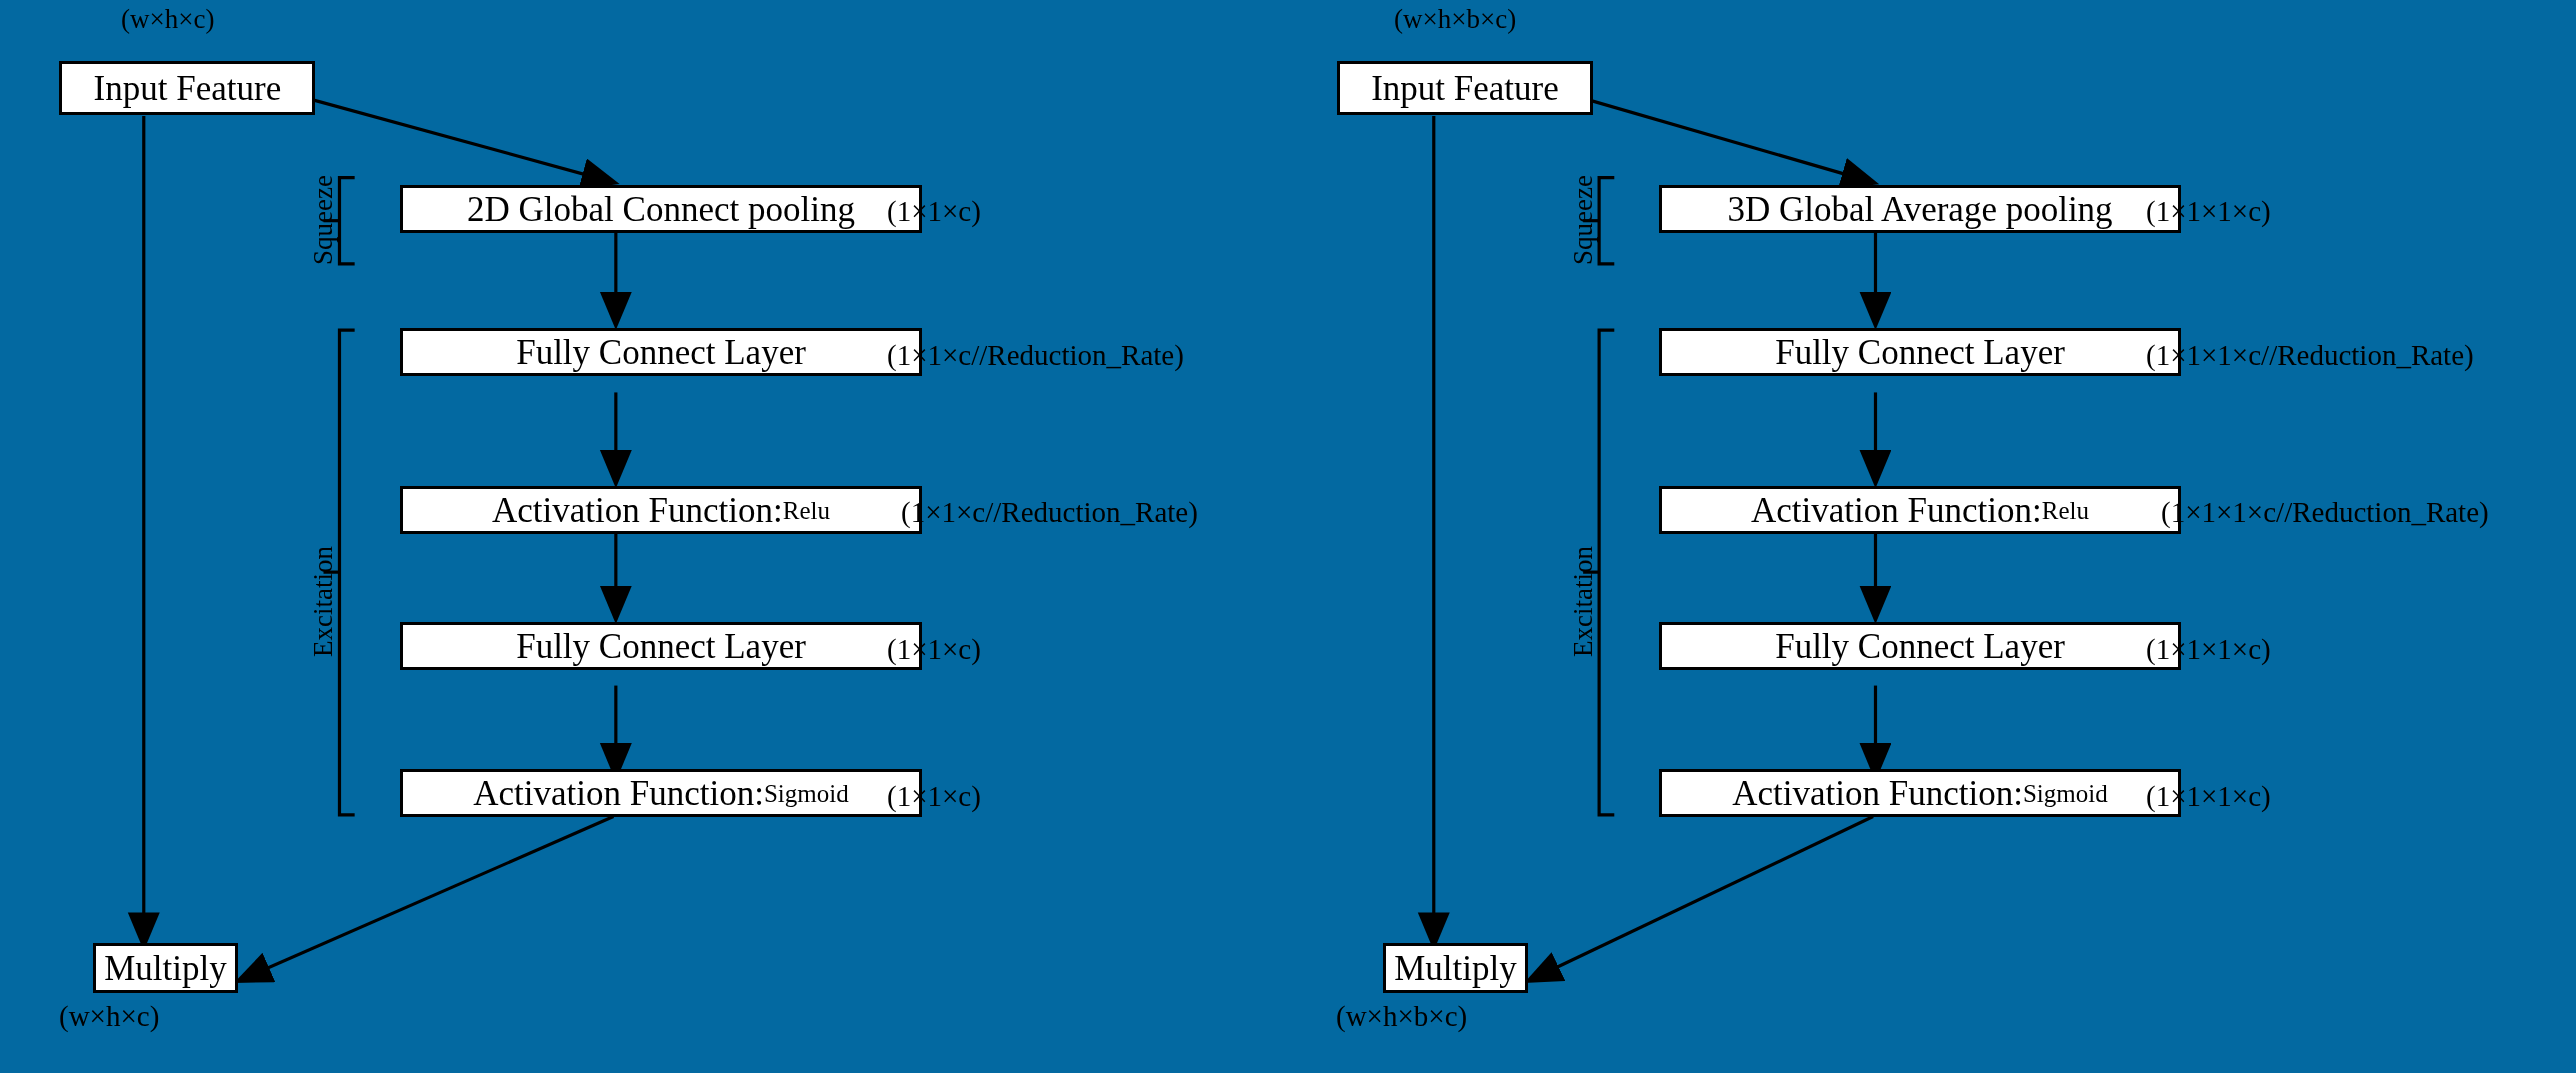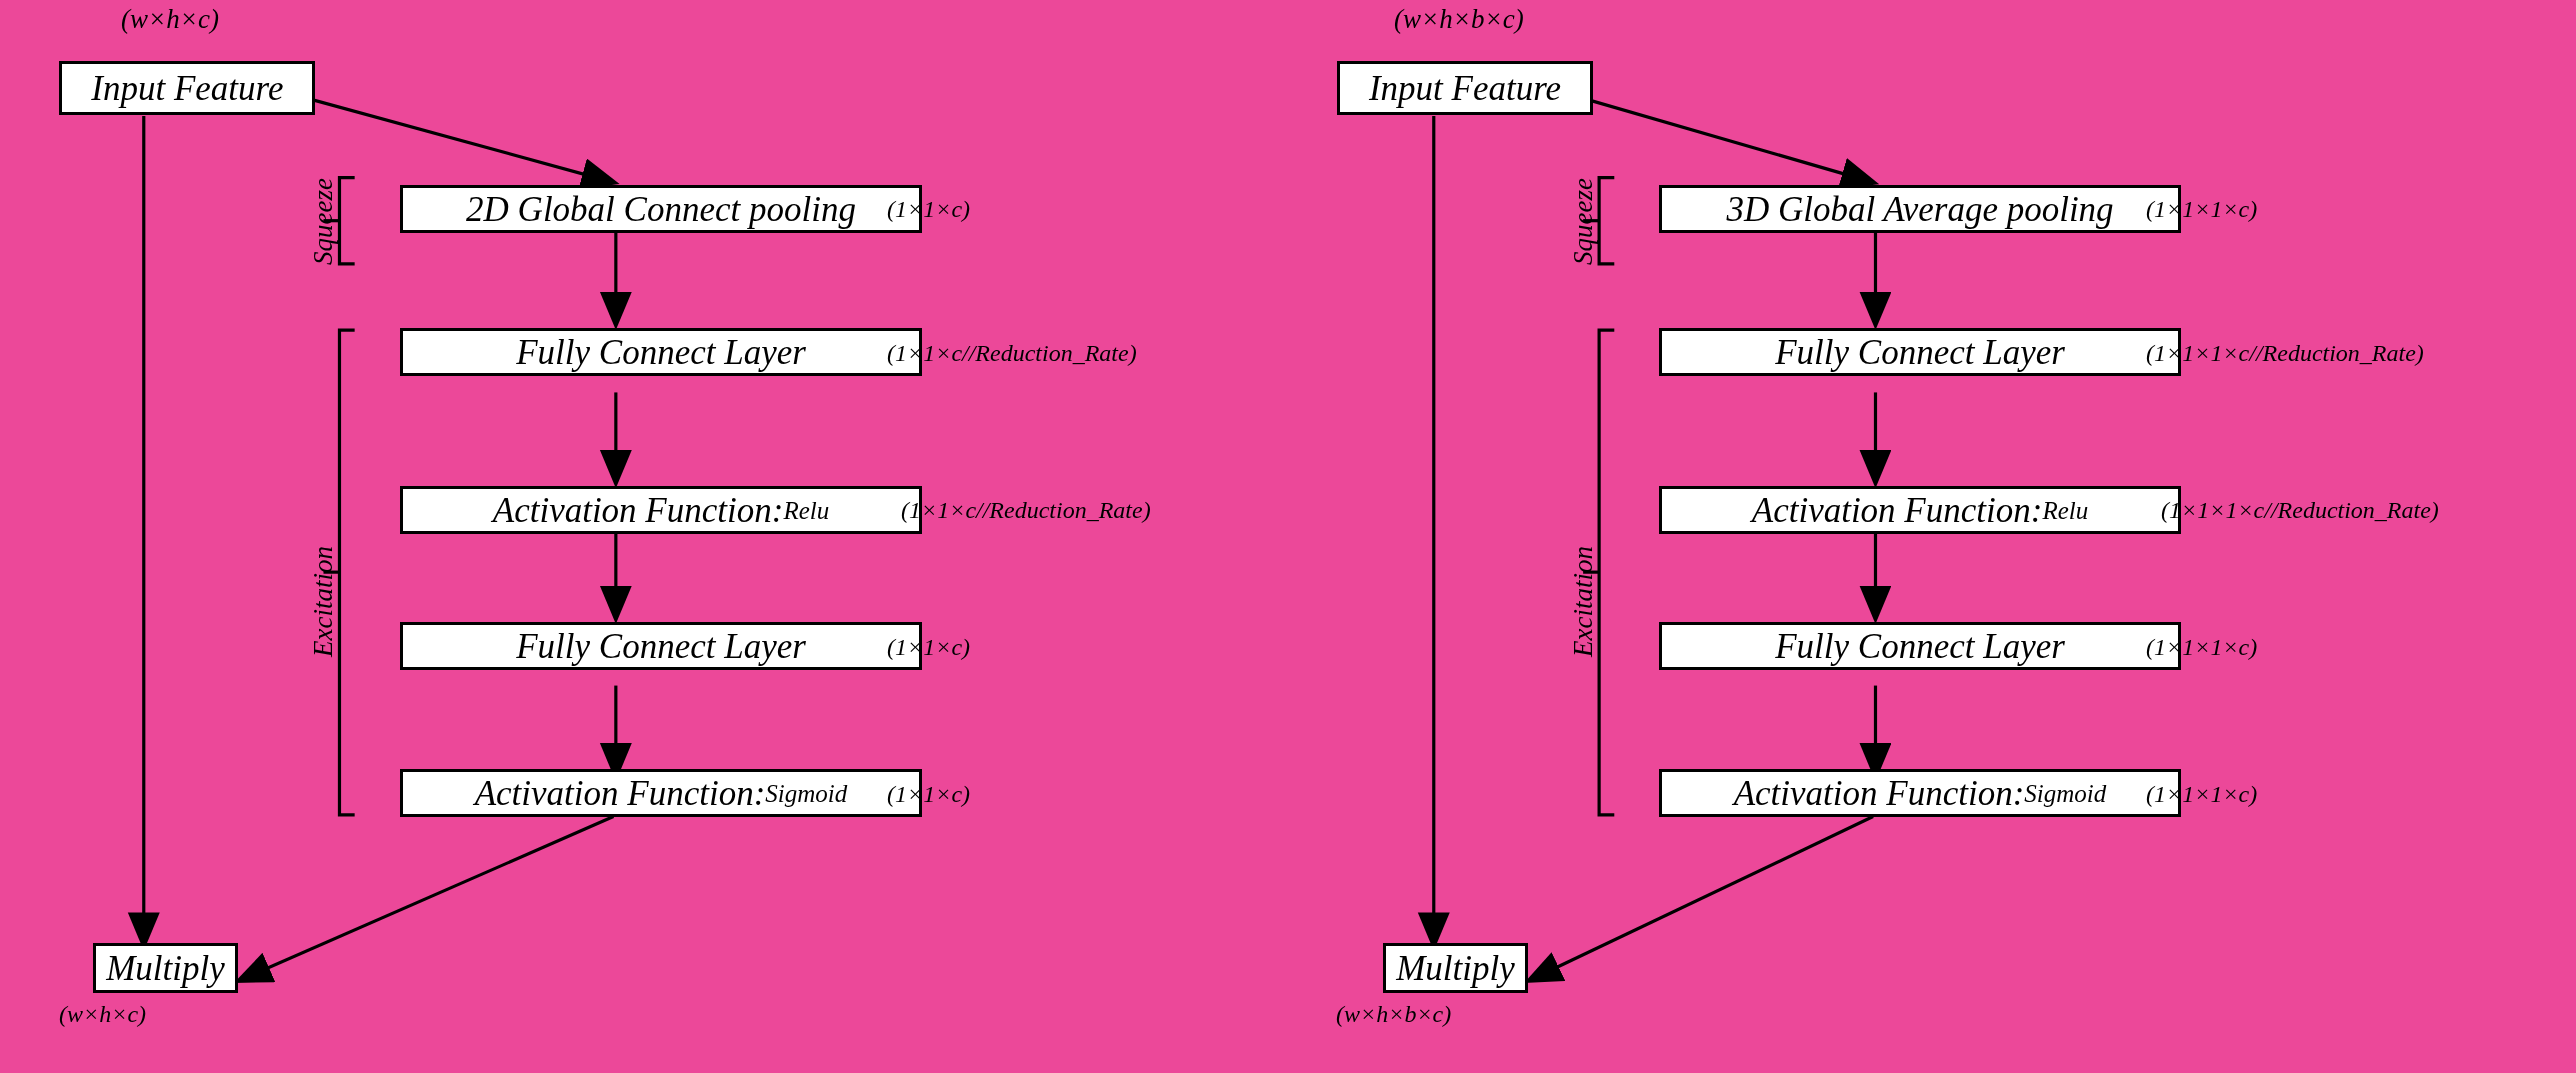--- a/index.html
+++ b/index.html
@@ -4,25 +4,24 @@
 <style>
   html, body {
     margin: 0;
     padding: 0;
     background: #ffffff;
   }
   #canvas {
     position: relative;
     width: 2576px;
     height: 1074px;
-    background: #ec4899;
+    background: #0369a1;
     font-family: "Liberation Serif", "DejaVu Serif", serif;
     color: #000000;
     overflow: hidden;
-    font-style: italic;
   }
   svg.wires {
     position: absolute;
     left: 0;
     top: 0;
     width: 2576px;
     height: 1074px;
     pointer-events: none;
   }
   .node {
@@ -37,21 +36,21 @@
     font-size: 35px;
     line-height: 1;
     letter-spacing: 0px;
     margin-left: 45px;
   }
   .node.small-tail .tail {
     font-size: 25px;
   }
   .dim {
     position: absolute;
-    font-size: 24px;
+    font-size: 29px;
     line-height: 1;
     white-space: nowrap;
     color: #000000;
   }
   .dim.big {
     font-size: 27px;
   }
   .grouplabel {
     position: absolute;
     font-size: 27px;

